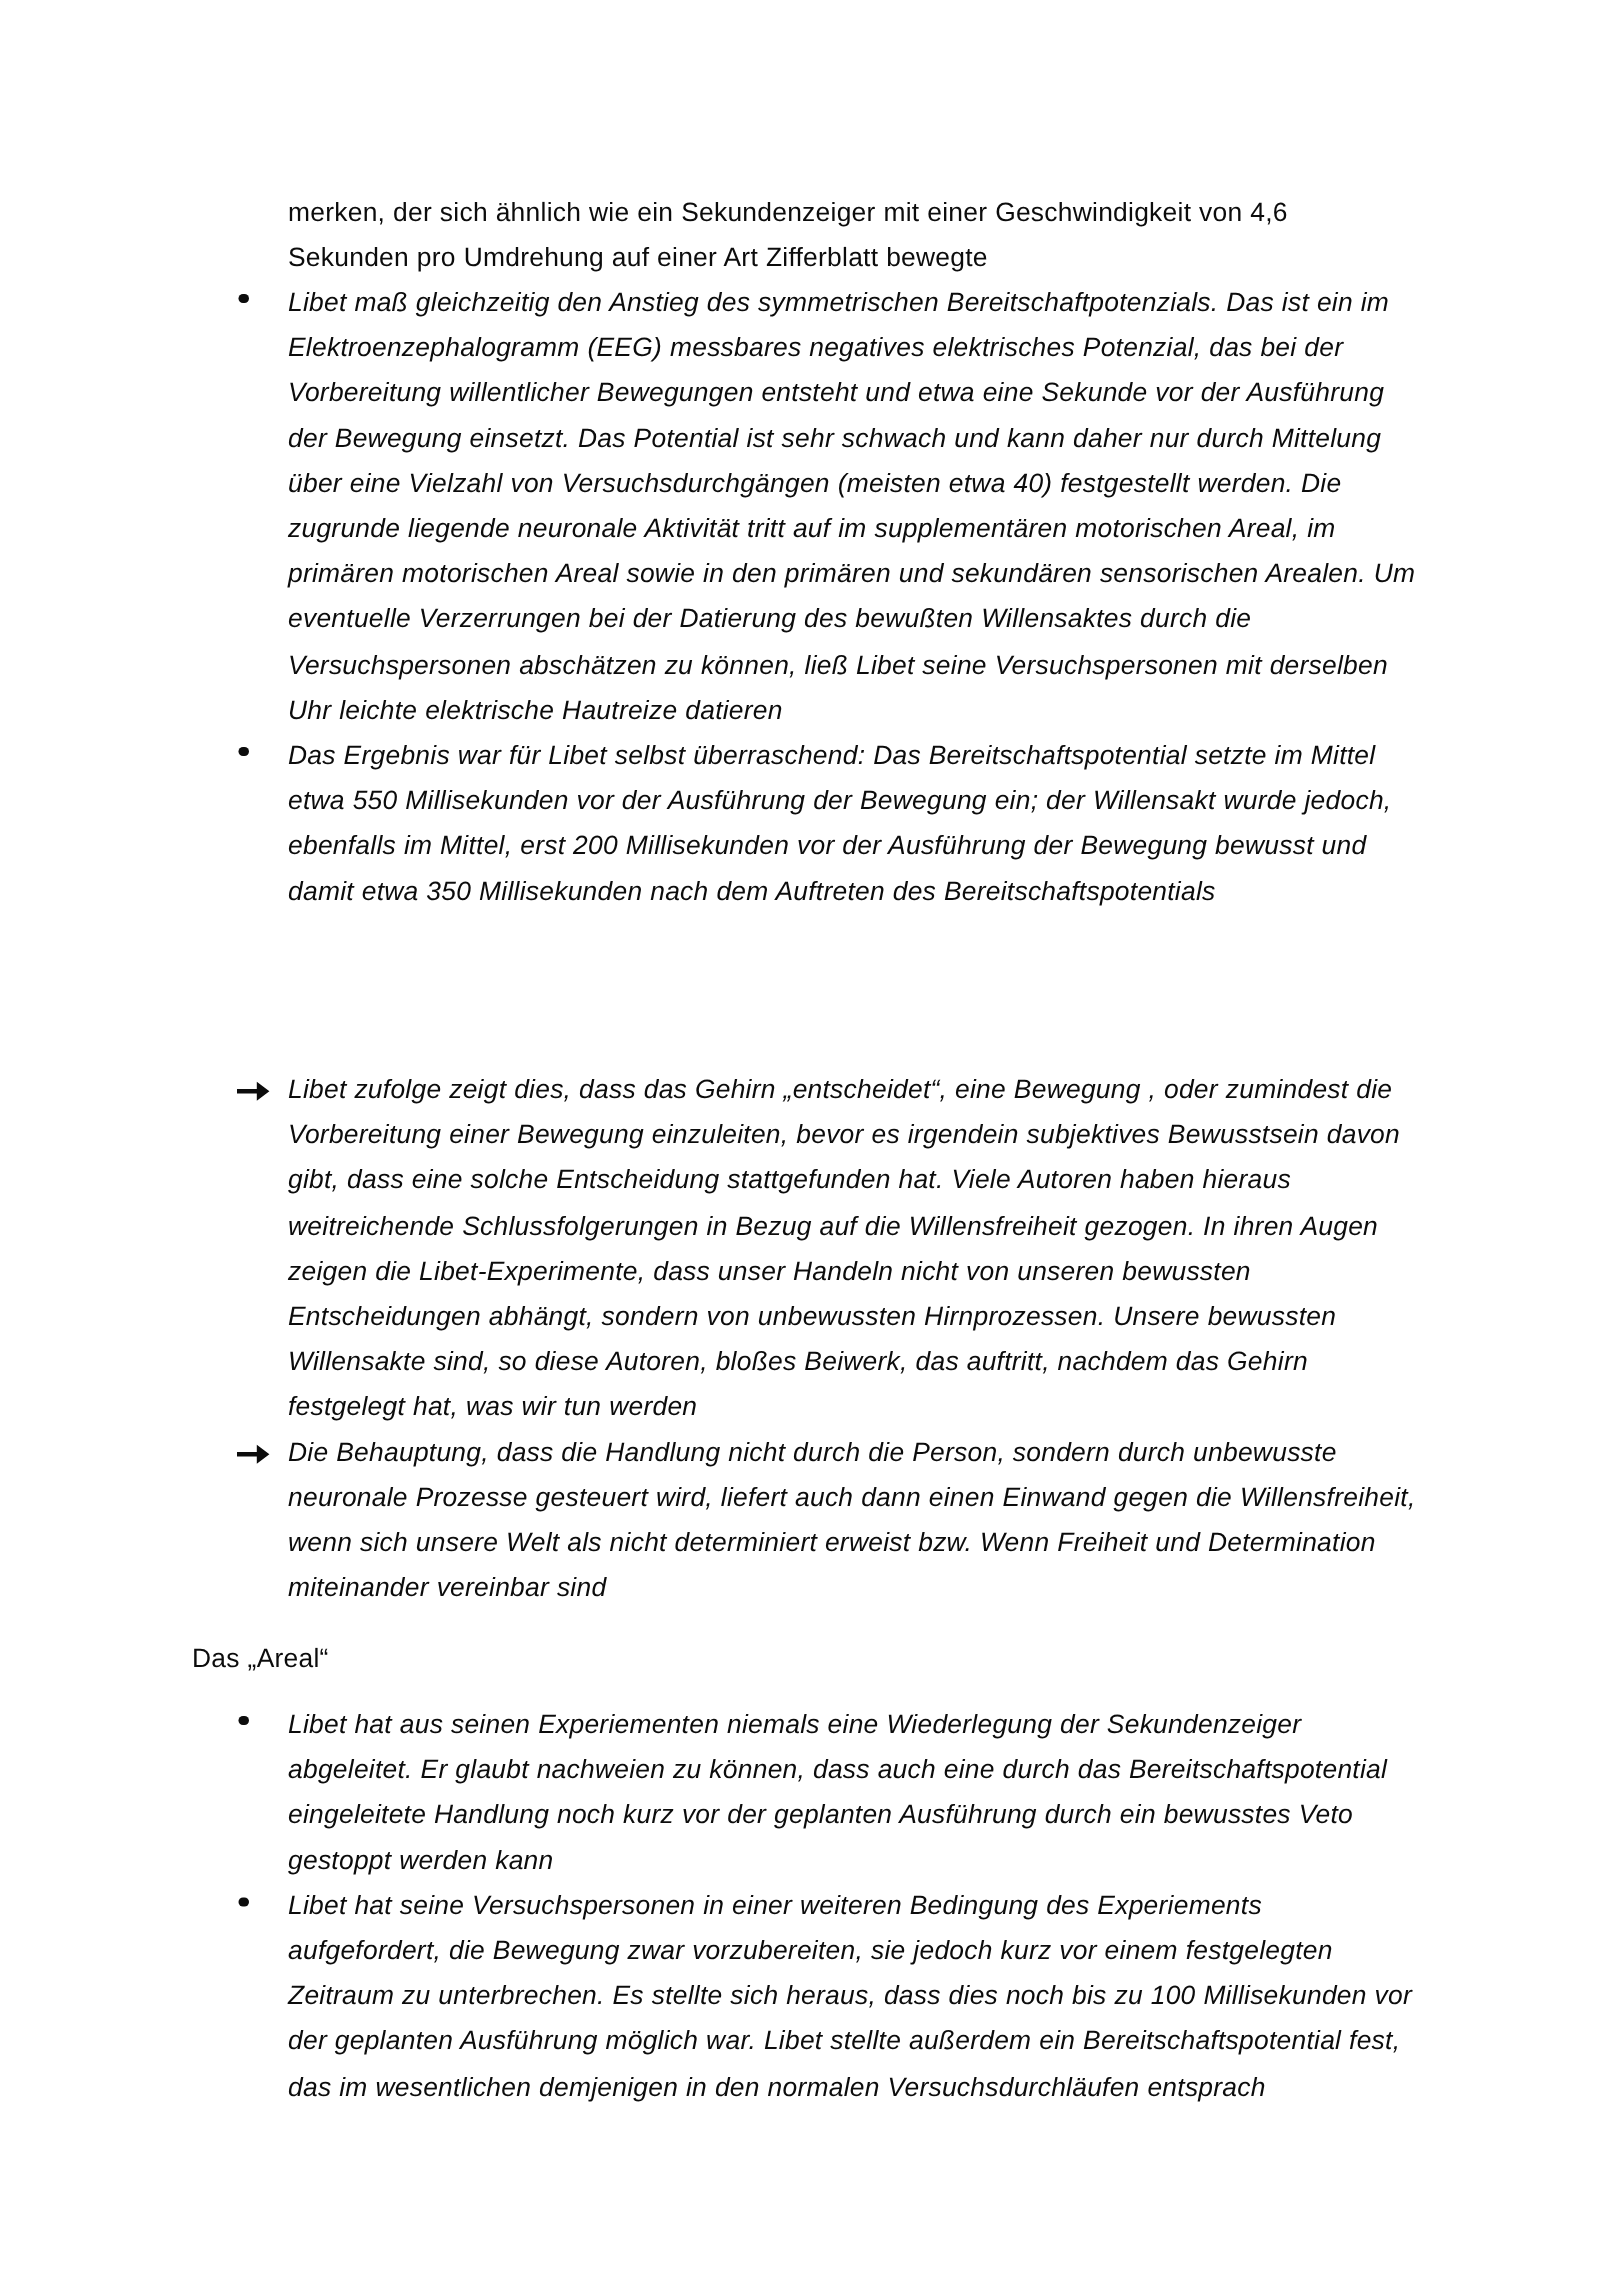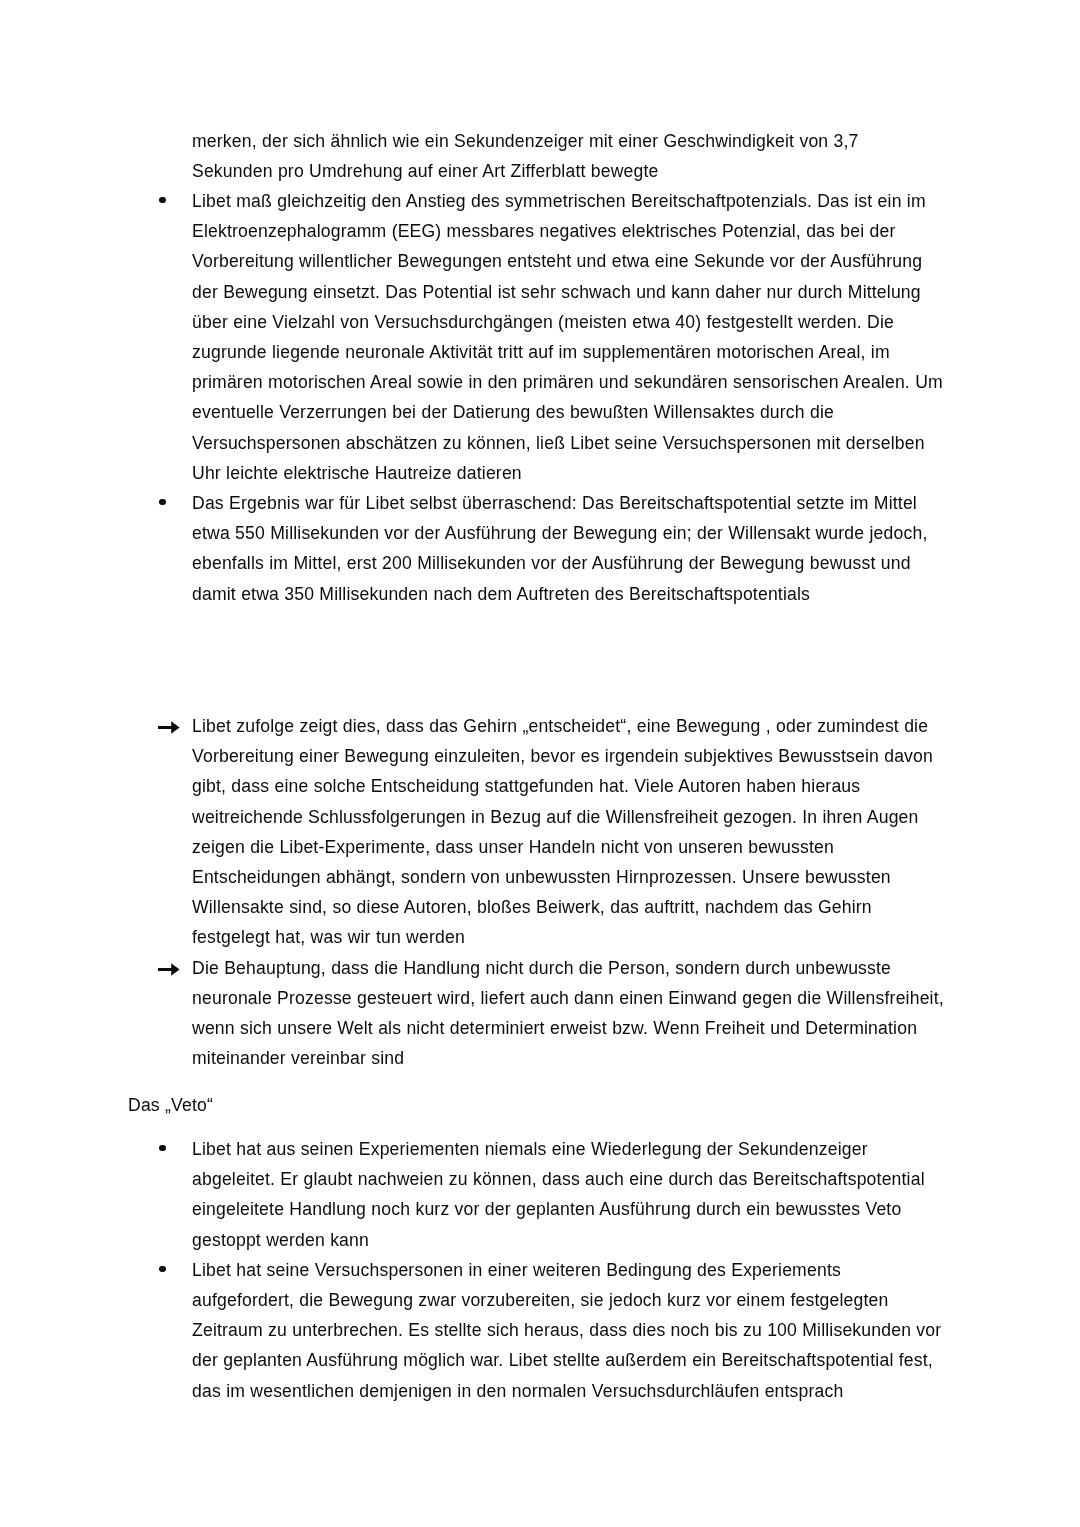--- a/index.html
+++ b/index.html
@@ -57,20 +57,21 @@
     margin: 0;
     padding: 0;
     list-style: none;
   }
   .li {
     position: relative;
     margin: 0;
     padding: 0 0 0 192px;
     width: 944px;
     box-sizing: border-box;
+    font-style: italic;
   }
   .li-text {
     display: block;
     width: 752px;
   }
   .marker {
     position: absolute;
     top: 0;
     display: block;
     line-height: 30.2px;
@@ -116,21 +117,21 @@
   }
 
   
 </style>
 </head>
 <body>
 
 <div id="page">
   <div class="doc-body">
 
-    <div class="para cont-para" style="top:126px;">merken, der sich ähnlich wie ein Sekundenzeiger mit einer Geschwindigkeit von 3,7 Sekunden pro Umdrehung auf einer Art Zifferblatt bewegte</div>
+    <div class="para cont-para" style="top:126px;">merken, der sich ähnlich wie ein Sekundenzeiger mit einer Geschwindigkeit von 4,6 Sekunden pro Umdrehung auf einer Art Zifferblatt bewegte</div>
 
     <ul class="list" style="top:186px;">
       <li class="li">
         <span class="marker bullet"></span>
         <span class="li-text">Libet maß gleichzeitig den Anstieg des symmetrischen Bereitschaftpotenzials. Das ist ein im Elektroenzephalogramm (EEG) messbares negatives elektrisches Potenzial, das bei der Vorbereitung willentlicher Bewegungen entsteht und etwa eine Sekunde vor der Ausführung der Bewegung einsetzt. Das Potential ist sehr schwach und kann daher nur durch Mittelung über eine Vielzahl von Versuchsdurchgängen (meisten etwa 40) festgestellt werden. Die zugrunde liegende neuronale Aktivität tritt auf im supplementären motorischen Areal, im primären motorischen Areal sowie in den primären und sekundären sensorischen Arealen. Um eventuelle Verzerrungen bei der Datierung des bewußten Willensaktes durch die Versuchspersonen abschätzen zu können, ließ Libet seine Versuchspersonen mit derselben Uhr leichte elektrische Hautreize datieren</span>
       </li>
       <li class="li">
         <span class="marker bullet"></span>
         <span class="li-text">Das Ergebnis war für Libet selbst überraschend: Das Bereitschaftspotential setzte im Mittel etwa 550 Millisekunden vor der Ausführung der Bewegung ein; der Willensakt wurde jedoch, ebenfalls im Mittel, erst 200 Millisekunden vor der Ausführung der Bewegung bewusst und damit etwa 350 Millisekunden nach dem Auftreten des Bereitschaftspotentials</span>
       </li>
@@ -148,21 +149,21 @@
       <li class="li">
         <span class="marker arrow">
           <svg viewBox="0 0 22 15" xmlns="http://www.w3.org/2000/svg" aria-hidden="true">
             <path d="M0 6.0 H13.2 V1.2 L21.6 7.5 L13.2 13.8 V9.0 H0 Z" fill="#0c0c0c"></path>
           </svg>
         </span>
         <span class="li-text">Die Behauptung, dass die Handlung nicht durch die Person, sondern durch unbewusste neuronale Prozesse gesteuert wird, liefert auch dann einen Einwand gegen die Willensfreiheit, wenn sich unsere Welt als nicht determiniert erweist bzw. Wenn Freiheit und Determination miteinander vereinbar sind</span>
       </li>
     </ul>
 
-    <div class="heading" style="top:1090px;">Das „Veto“</div>
+    <div class="heading" style="top:1090px;">Das „Areal“</div>
 
     <ul class="list" style="top:1134px;">
       <li class="li">
         <span class="marker bullet"></span>
         <span class="li-text">Libet hat aus seinen Experiementen niemals eine Wiederlegung  der Sekundenzeiger abgeleitet. Er glaubt nachweien zu können, dass auch eine durch das Bereitschaftspotential eingeleitete Handlung noch kurz vor der geplanten Ausführung durch ein bewusstes Veto gestoppt werden kann</span>
       </li>
       <li class="li">
         <span class="marker bullet"></span>
         <span class="li-text">Libet hat seine Versuchspersonen in einer weiteren Bedingung des Experiements aufgefordert, die Bewegung zwar vorzubereiten, sie jedoch kurz vor einem festgelegten Zeitraum zu unterbrechen. Es stellte sich heraus, dass dies noch bis zu 100 Millisekunden vor der geplanten Ausführung möglich war. Libet stellte außerdem ein Bereitschaftspotential fest, das im wesentlichen demjenigen in den normalen Versuchsdurchläufen entsprach</span>
       </li>

